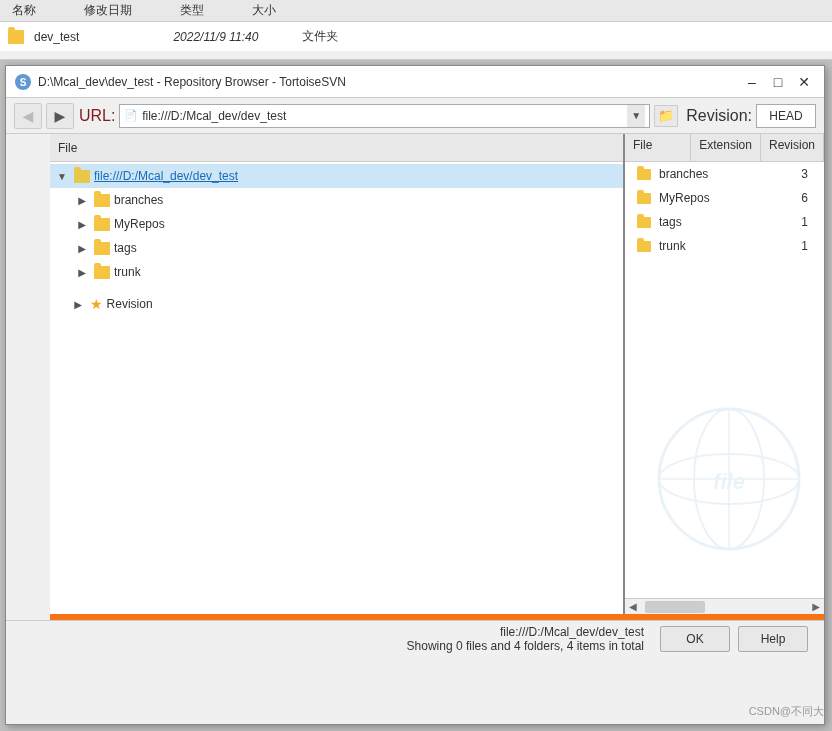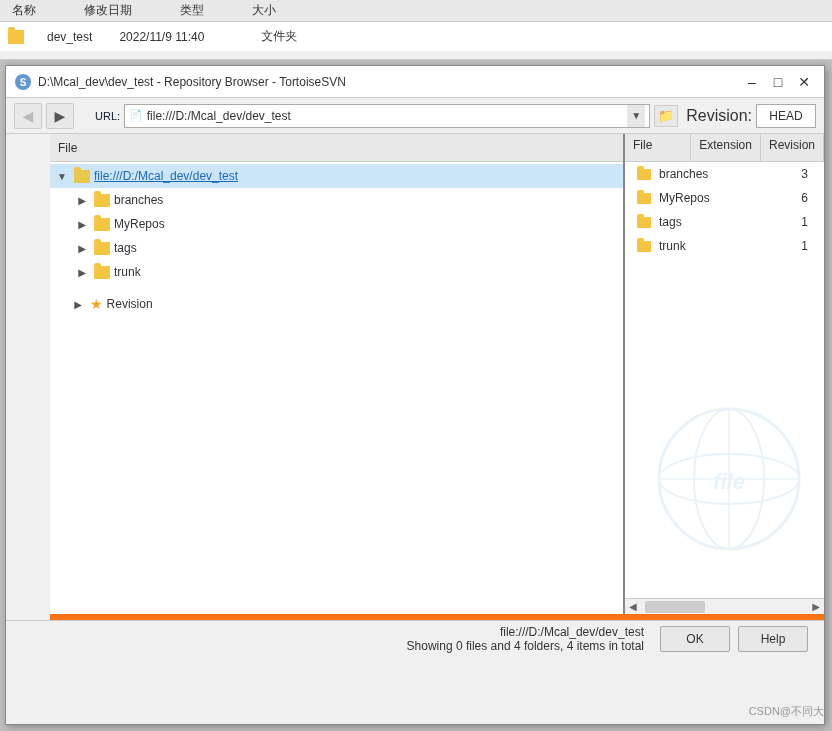--- a/index.html
+++ b/index.html
@@ -31,21 +31,21 @@
     }
     .bg-header-cell {
       color: #333;
       font-size: 12px;
       padding: 2px 4px;
     }
     .bg-data-row {
       display: flex;
       align-items: center;
       padding: 4px 8px;
-      gap: 19px;
+      gap: 6px;
       background: #fff;
     }
     .bg-folder-icon {
       width: 16px; height: 14px;
       background: #f5c542;
       border-radius: 1px;
       position: relative;
       display: inline-block;
       flex-shrink: 0;
     }
@@ -127,23 +127,23 @@
       border: 1px solid #ccc;
       background: #e8e8e8;
       cursor: pointer;
       display: flex; align-items: center; justify-content: center;
       border-radius: 2px;
       font-size: 14px;
       color: #555;
     }
     .nav-btn.disabled { color: #bbb; cursor: default; }
     .url-label {
-      font-size: 11px;
-      color: #0f172a;
-      margin-left: 17px;
+      font-size: 16px;
+      color: #7f1d1d;
+      margin-left: 1px;
     }
     .url-input-wrapper {
       display: flex;
       align-items: center;
       flex: 1;
       border: 1px solid #aaa;
       background: #fff;
       height: 24px;
       padding: 0 4px;
       gap: 4px;
@@ -422,21 +422,21 @@
 <div class="bg-window">
   <div class="bg-header-row">
     <span class="bg-header-cell">名称</span>
     <span class="bg-header-cell">修改日期</span>
     <span class="bg-header-cell">类型</span>
     <span class="bg-header-cell">大小</span>
   </div>
   <div class="bg-data-row">
     <span class="bg-folder-icon"></span>
     <span class="bg-header-cell">dev_test</span>
-    <span class="bg-header-cell" style="">2022/11/9 11:40</span>
+    <span class="bg-header-cell" style="margin-left:80px;font-style:italic;">2022/11/9 11:40</span>
     <span class="bg-header-cell" style="margin-left:30px;">文件夹</span>
   </div>
 </div>
 
 <div class="main-window">
 
   <div class="title-bar">
     <div class="title-bar-left">
       <div class="title-icon" style="background:none; width:18px; height:18px;">
         <svg width="18" height="18" viewBox="0 0 18 18">

